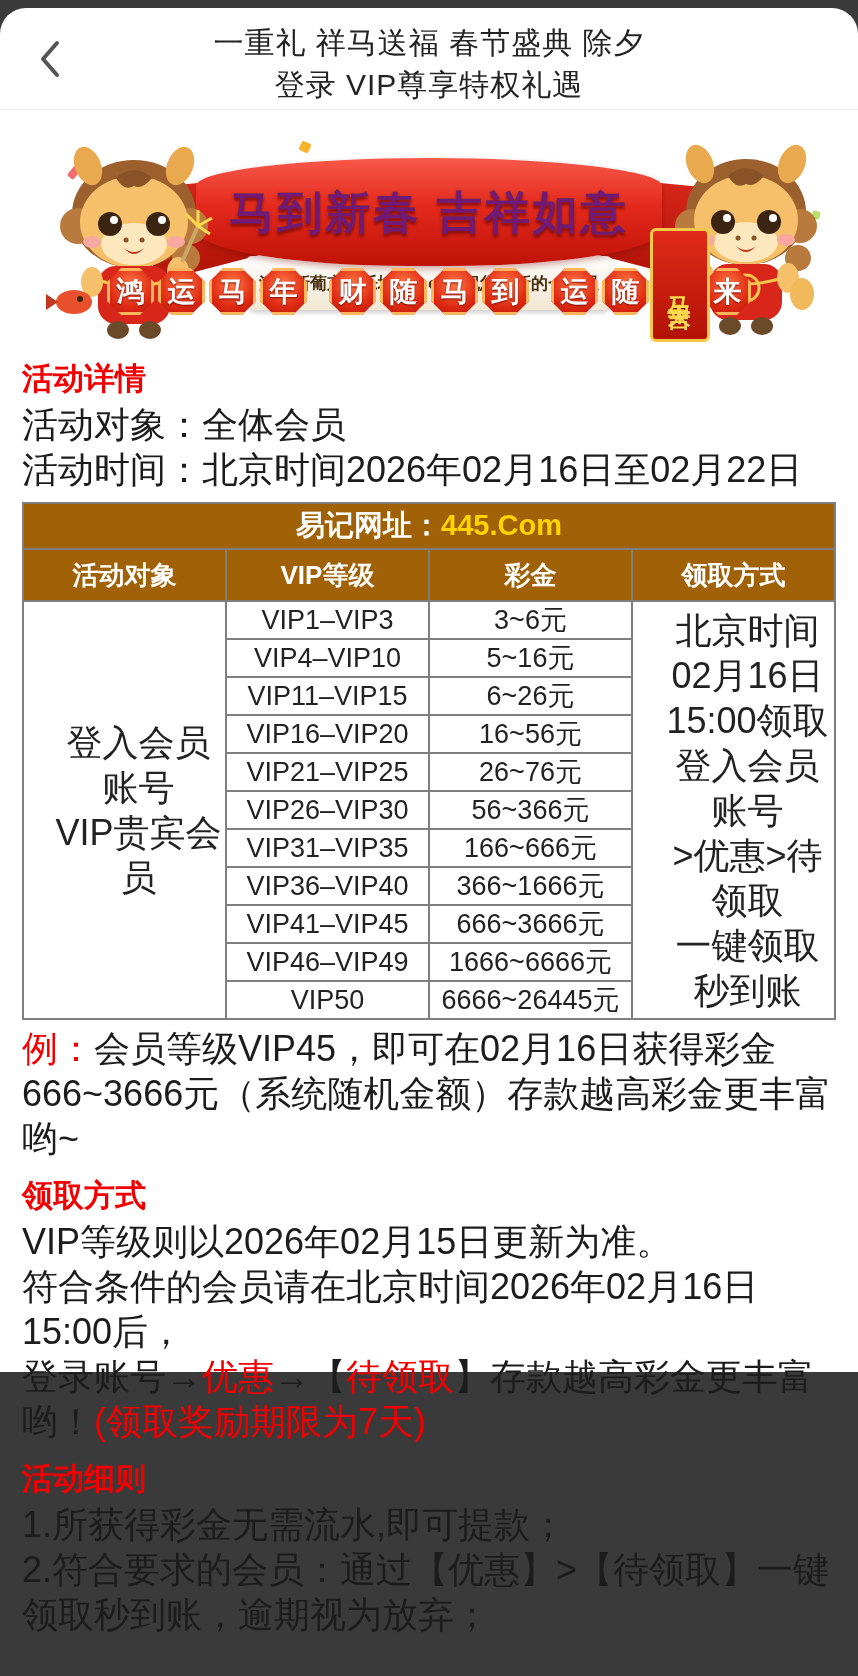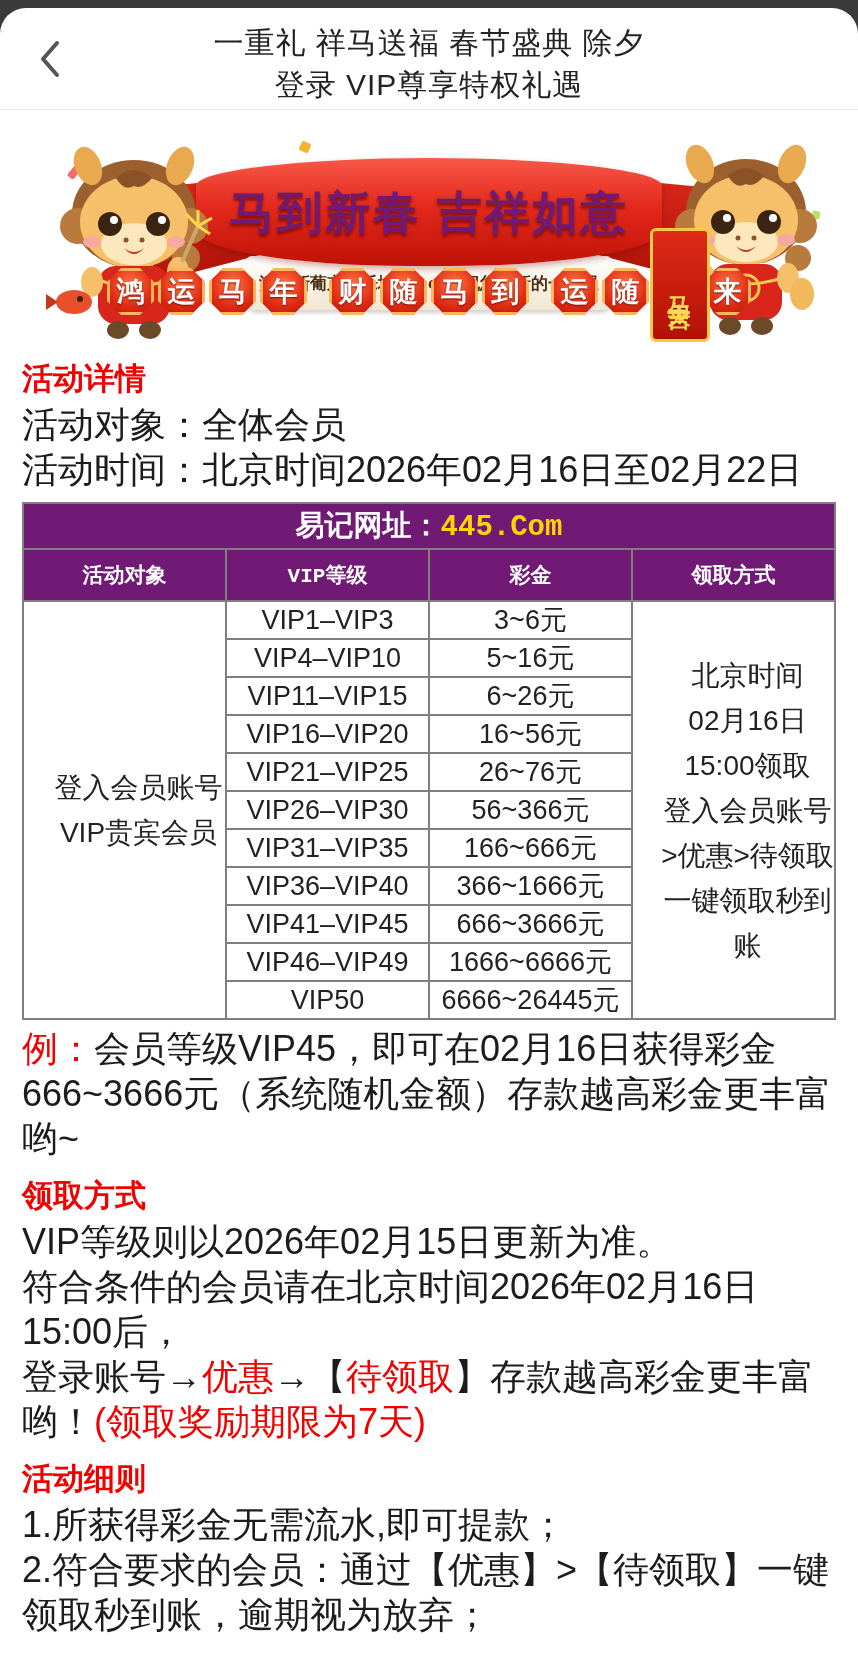--- a/index.html
+++ b/index.html
@@ -1,21 +1,21 @@
 <!DOCTYPE html>
 <html><head>
 <meta charset="utf-8">
 <style>
   html,body{margin:0;padding:0;}
   body{
     width:858px;height:1676px;overflow:hidden;background:#3a3a3a;
     font-family:"Liberation Sans","DejaVu Sans",sans-serif;color:#1c1c1c;
   }
   .card{
-    position:relative;width:858px;height:1668px;margin-top:8px;background:#ffffff;
+    position:relative;width:858px;height:1364px;margin-top:8px;background:#ffffff;
     border-radius:26px 26px 0 0;
   }
   
   .hdr{position:relative;height:93px;border-bottom:1px solid #e7e7e9;padding-top:8px;}
   .back{position:absolute;left:28px;top:30px;width:44px;height:44px;cursor:pointer;background:none;border:none;padding:0;}
   .back svg{width:30px;height:40px;}
   .hdr-title{
     text-align:center;font-size:30px;line-height:42px;font-weight:500;color:#232323;
     padding-top:6px;letter-spacing:1px;
   }
@@ -73,30 +73,30 @@
   .content{padding:0 22px;}
   .sec-h{margin:14px 0 2px;font-size:31px;font-weight:bold;color:#f20000;}
   .content p{margin:0;font-size:36px;line-height:45px;color:#1c1c1c;}
   .red{color:#f20000;}
   
   table.vip{
     width:100%;border-collapse:collapse;margin:10px 0 6px;
     border:2px solid #7f7f7f;table-layout:fixed;
   }
   table.vip td,table.vip th{border:2px solid #7f7f7f;text-align:center;padding:0;}
-  .t-red{background:#701a75;color:#ffffff;font-weight:normal;font-family:Liberation Mono, monospace;}
+  .t-red{background:#a16207;color:#ffffff;font-weight:normal;}
   .t-title{height:46px;font-size:29px;}
   .t-title .url{color:#ffd400;}
-  .t-head th{height:50px;font-size:21px;}
+  .t-head th{height:50px;font-size:26px;}
   .t-level{width:25%;}
   .t-prize{width:26%;}
   .t-claim{width:20%;}
   .t-target{width:29%;}
   tbody.vip-body td{font-size:27px;color:#222;height:34px;}
-  tbody.vip-body td.merged{font-size:28px;line-height:45px;padding-left:28px;}
+  tbody.vip-body td.merged{font-size:36px;line-height:45px;padding-left:28px;}
 </style>
 </head>
 <body>
 
 <div class="card">
 
   <div class="hdr">
     <button class="back">
       <span>
         <svg viewBox="0 0 30 40">

